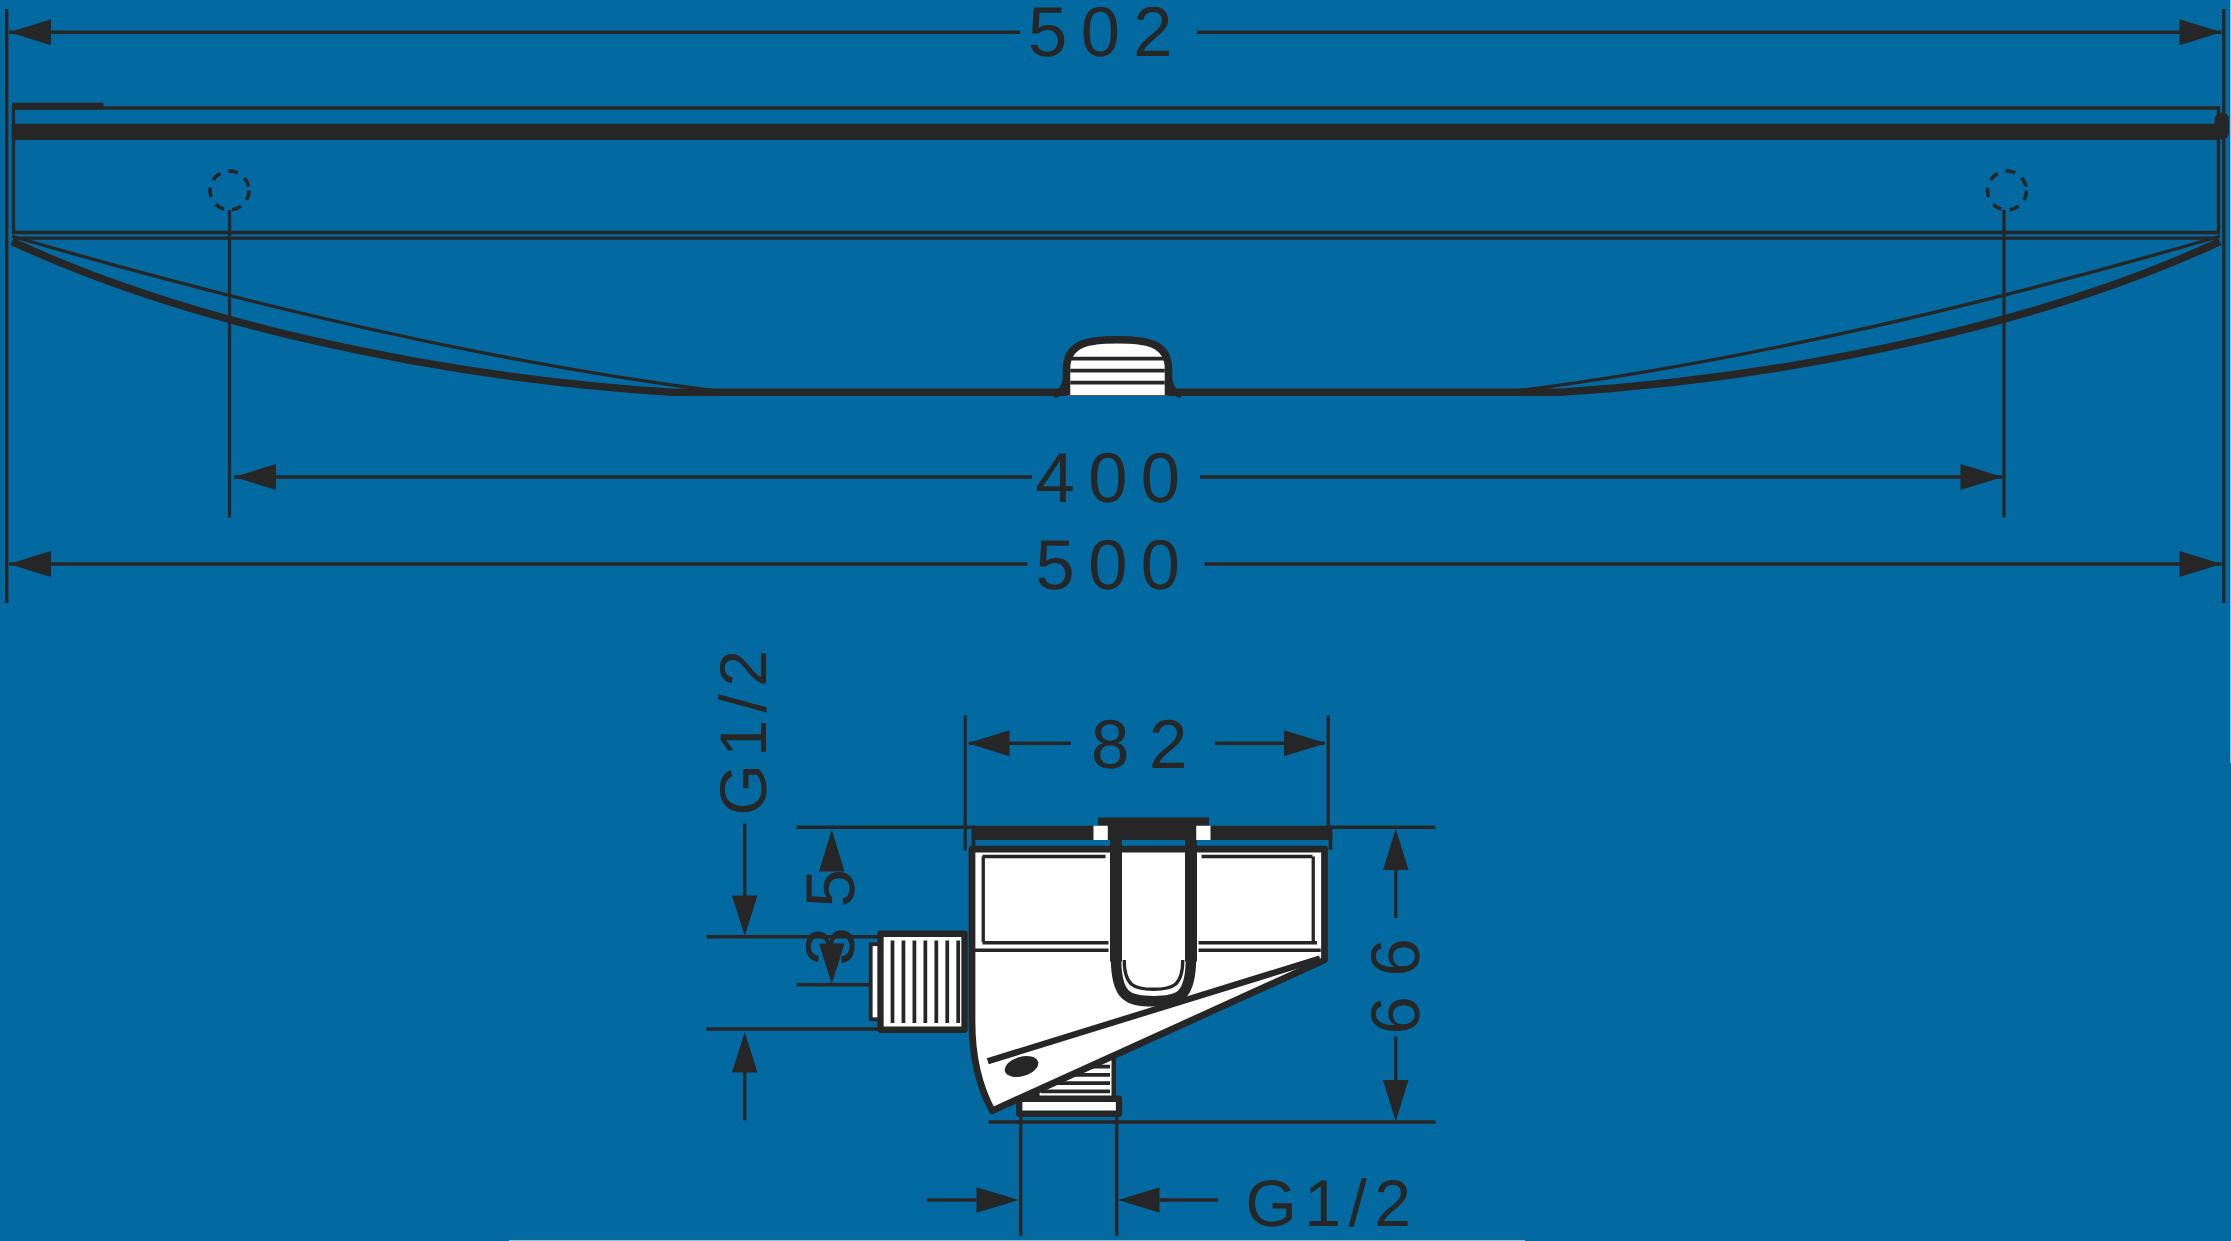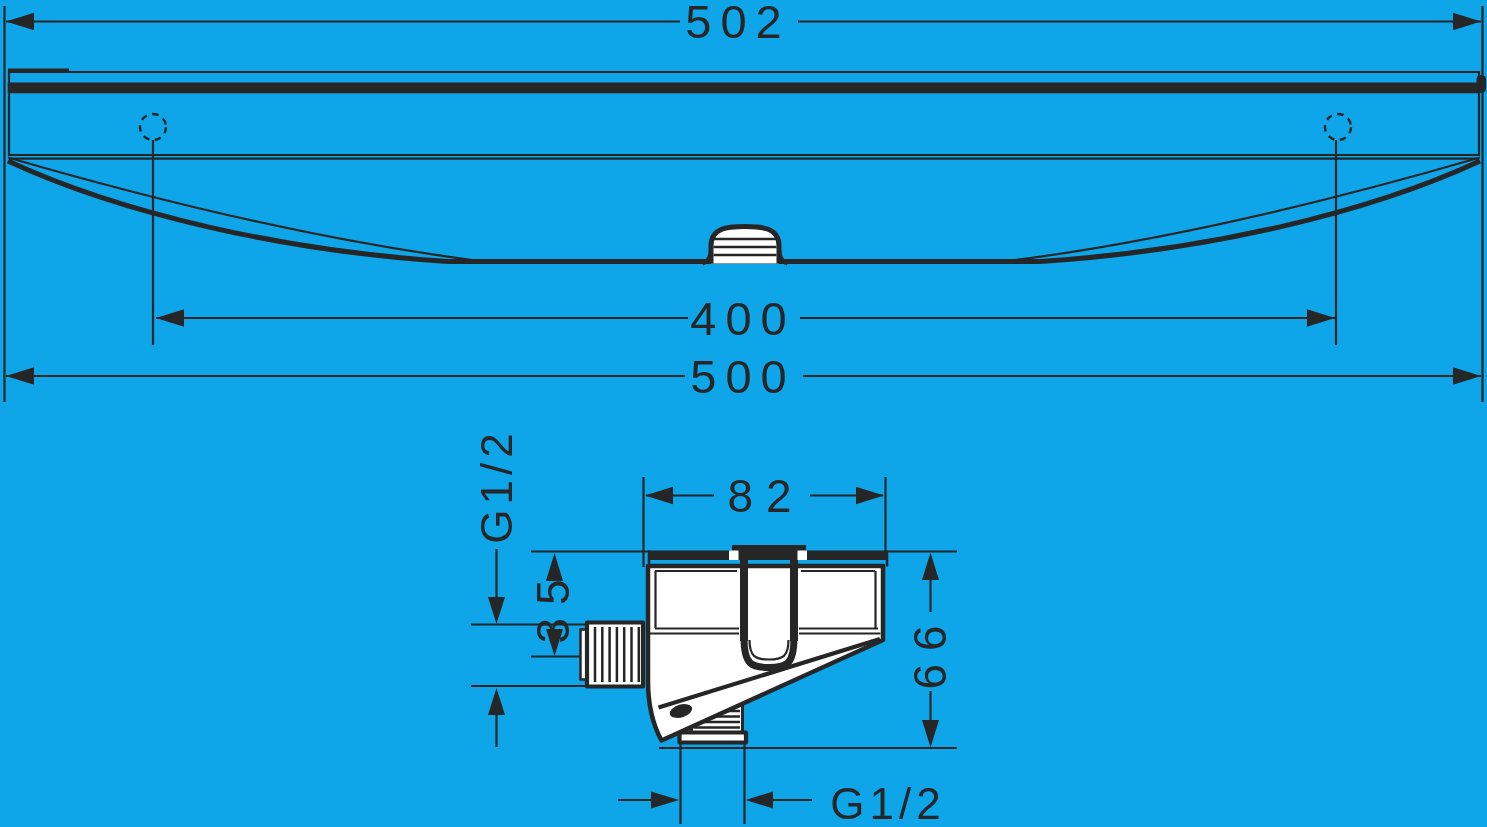--- a/index.html
+++ b/index.html
@@ -1,16 +1,16 @@
 <!DOCTYPE html>
 <html><head>
 <meta charset="utf-8">
 <style>
   html,body { margin:0; padding:0; background:#ffffff; }
-  .stage { position:relative; width:1487px; height:827px; background:#0ea5e9; overflow:hidden; }
+  .stage { position:relative; width:1487px; height:827px; background:#0369a1; overflow:hidden; }
   svg { display:block; width:1487px; height:827px; }
   text {
     font-family:"Liberation Sans", sans-serif;
     fill:#262626;
   }
   .num  { font-size:47px; letter-spacing:9px; }
   .num82 { font-size:46px; letter-spacing:13px; }
   .thread { font-size:44px; letter-spacing:5px; }
   .ln   { stroke:#262626; fill:none; stroke-width:2.2; }
   .ln25 { stroke:#262626; fill:none; stroke-width:2.5; }

